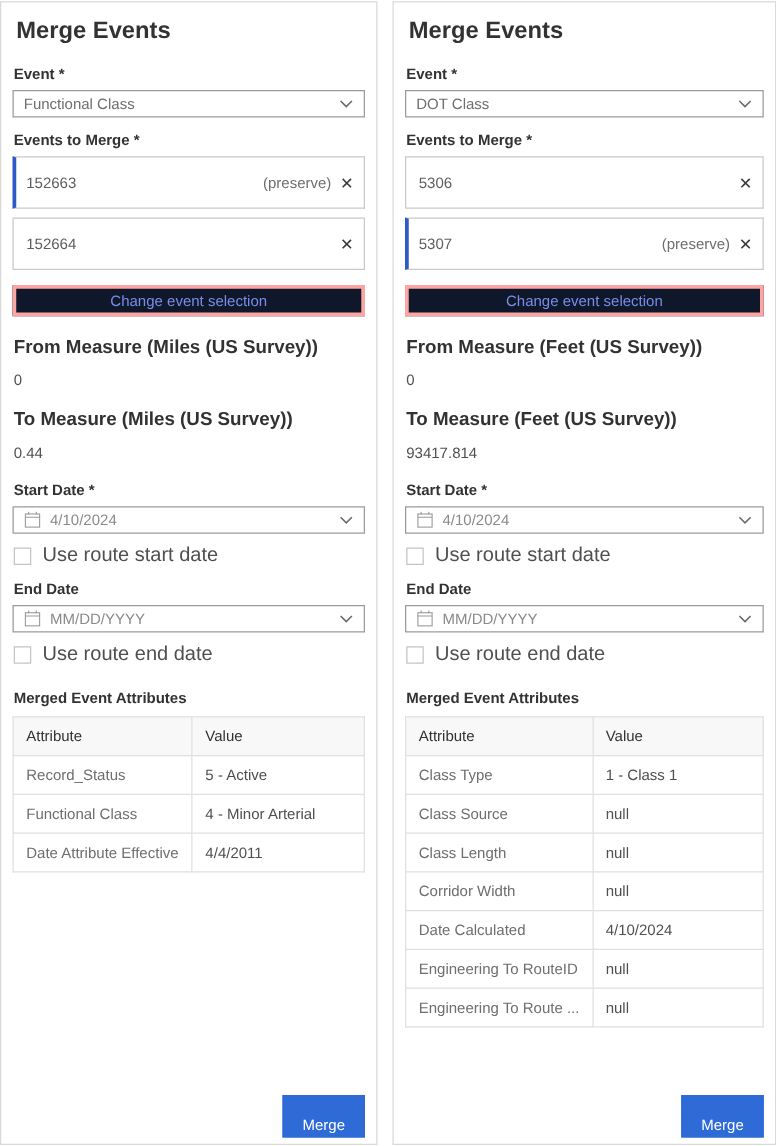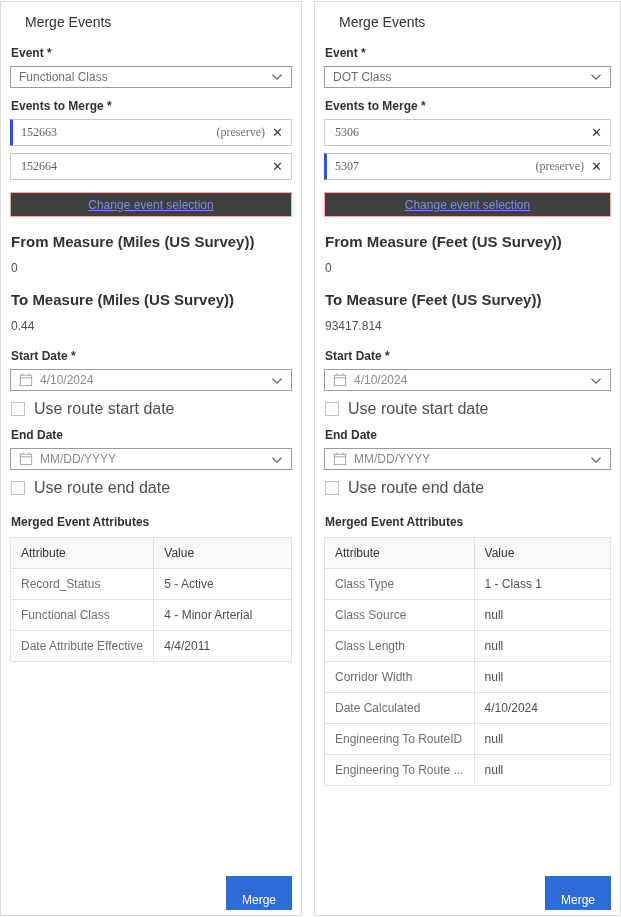--- a/index.html
+++ b/index.html
@@ -13,55 +13,54 @@
   .panel {
     position:relative;
     height:915px; margin-top:1px;
     background:#fff;
     border:1px solid #d9d9d9;
     padding:11px 9px;
   }
   .panel.left  { width:302px; }
   .panel.right { width:307px; }
 
-  .panel-title { font-size:14px; font-weight:normal; color:#323232; margin:1px 0 16px 15px; }
+  .panel-title { font-size:19px; font-weight:bold; color:#323232; margin:1px 0 16px 3px; }
 
   .field-label { font-size:12px; font-weight:bold; color:#323232; margin:0 0 6px 1px; }
 
   
   .select {
     display:flex; align-items:center;
     height:22px; width:100%;
     border:1px solid #9b9b9b; background:#fff;
     padding:0 8px; cursor:pointer;
   }
   .select .sel-text { flex:1; font-size:12px; color:#6e6e6e; white-space:nowrap; overflow:hidden; }
   .select .chev { flex:none; display:flex; }
 
   .section { margin-bottom:11px; }
 
   
   .event-input {
     display:flex; align-items:center;
-    height:27px; width:100%;
+    height:42px; width:100%;
     border:1px solid #c9c9c9; background:#fff;
     padding:0 8px 0 10px; margin-bottom:7px;
-    font-size:12px; color:#5d5d5d;font-family:Liberation Serif, serif;
+    font-size:12px; color:#5d5d5d;
   }
   .event-input.accent { border-left:3px solid #2e5ac7; padding-left:8px; }
   .event-input .ev-id { flex:1; }
   .event-input .badge { font-size:12px; color:#6e6e6e; margin-right:7px; }
   .x-icon { font-size:13px; color:#3c3c3c; cursor:pointer; line-height:1; }
 
   .outline-btn {
     width:100%; height:25px; margin-top:5px;
-    background:#404040; border:1px solid #fca5a5;
+    background:#0f172a; border:3px solid #fca5a5;
     color:#7a8ce8; font-size:12px; font-family:inherit;
     cursor:pointer;
-    text-decoration:underline;
   }
 
   .measure-label { font-size:15px; font-weight:bold; color:#323232; margin:16px 0 0 1px; }
   .measure-value { font-size:12px; color:#4f4f4f; margin:11px 0 0 1px; }
 
   .date-select {
     display:flex; align-items:center; gap:7px;
     height:22px; width:100%;
     border:1px solid #9b9b9b; background:#fff;
     padding:0 8px; cursor:pointer; margin-bottom:9px;

